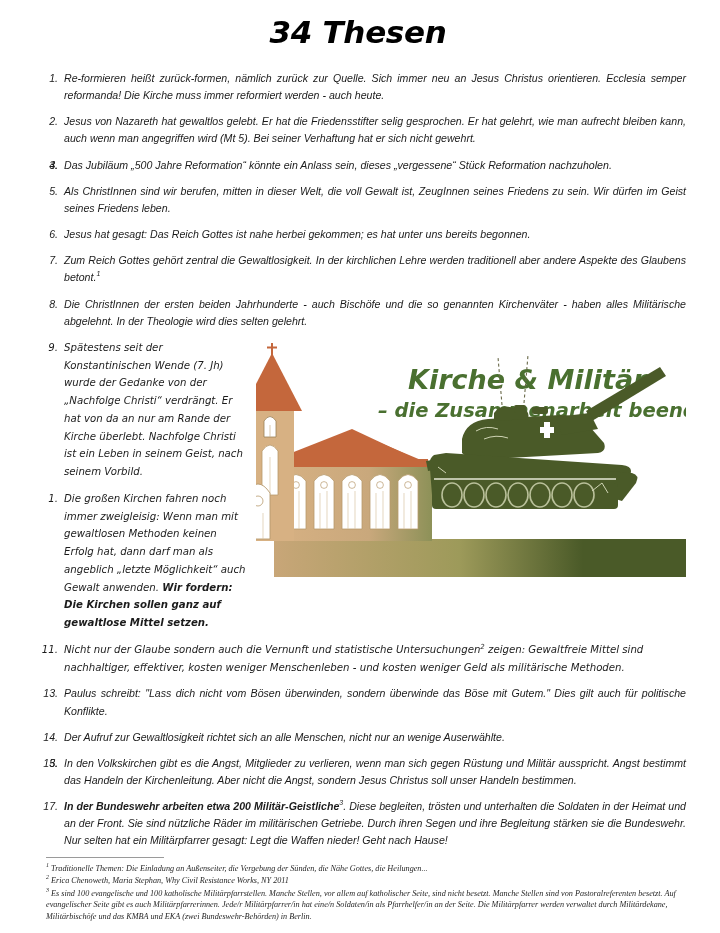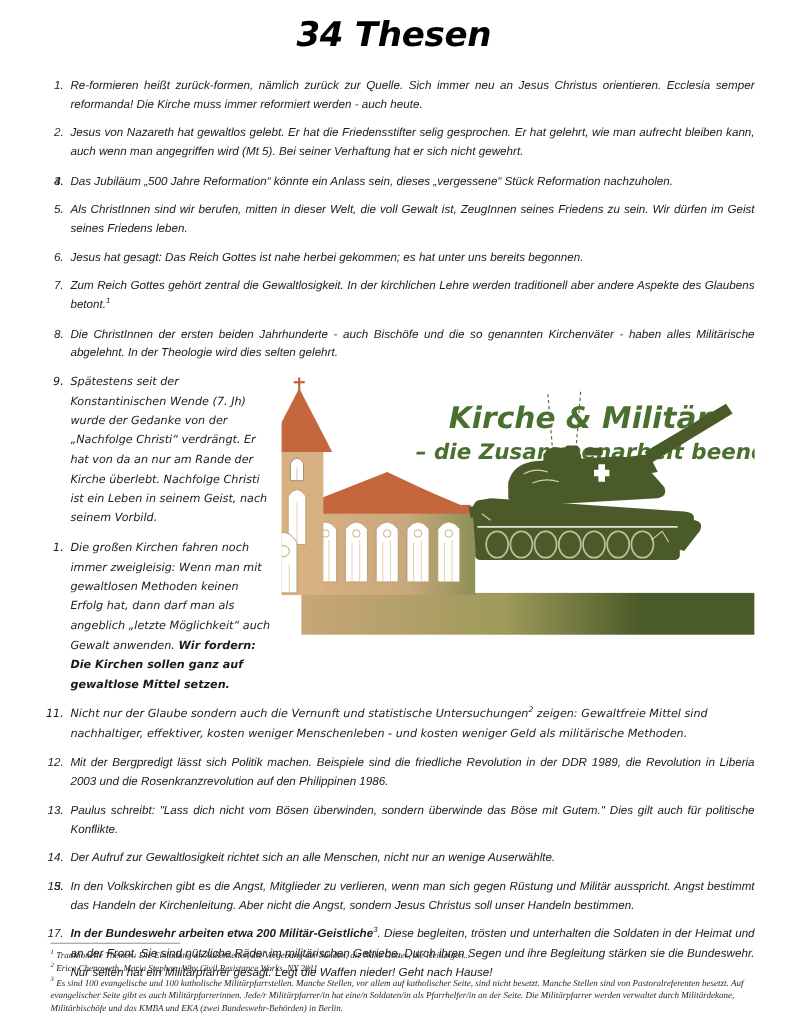--- a/index.html
+++ b/index.html
@@ -263,23 +263,20 @@
     <li class="wrap-col">
       <span class="num">1.</span><span>Die großen Kirchen fahren noch immer zweigleisig: Wenn man mit gewaltlosen Methoden keinen Erfolg hat, dann darf man als angeblich „letzte Möglichkeit“ auch Gewalt anwenden. </span><b>Wir fordern: Die Kirchen sollen ganz auf gewaltlose Mittel setzen.</b>
     </li>
 
     <li class="wrap-col">
       <span class="num">11.</span><span>Nicht nur der Glaube sondern auch die Vernunft und statistische Untersuchungen</span><sup>2</sup><span> zeigen: Gewaltfreie Mittel sind nachhaltiger, effektiver, kosten weniger Menschenleben - und kosten weniger Geld als militärische Methoden.</span>
     </li>
 
     <div class="clearfix"></div>
 
-    <li>
-      <span class="num">12.</span><span>Mit der Bergpredigt lässt sich Politik machen. Beispiele sind die friedliche Revolution in der DDR 1989, die Revolution in Liberia 2003 und die Rosenkranzrevolution auf den Philippinen 1986.</span>
-    </li>
 
     <li>
       <span class="num">13.</span><span>Paulus schreibt: "Lass dich nicht vom Bösen überwinden, sondern überwinde das Böse mit Gutem." Dies gilt auch für politische Konflikte.</span>
     </li>
 
     <li>
       <span class="num">14.</span><span>Der Aufruf zur Gewaltlosigkeit richtet sich an alle Menschen, nicht nur an wenige Auserwählte.</span>
     </li>
 
     <li>

